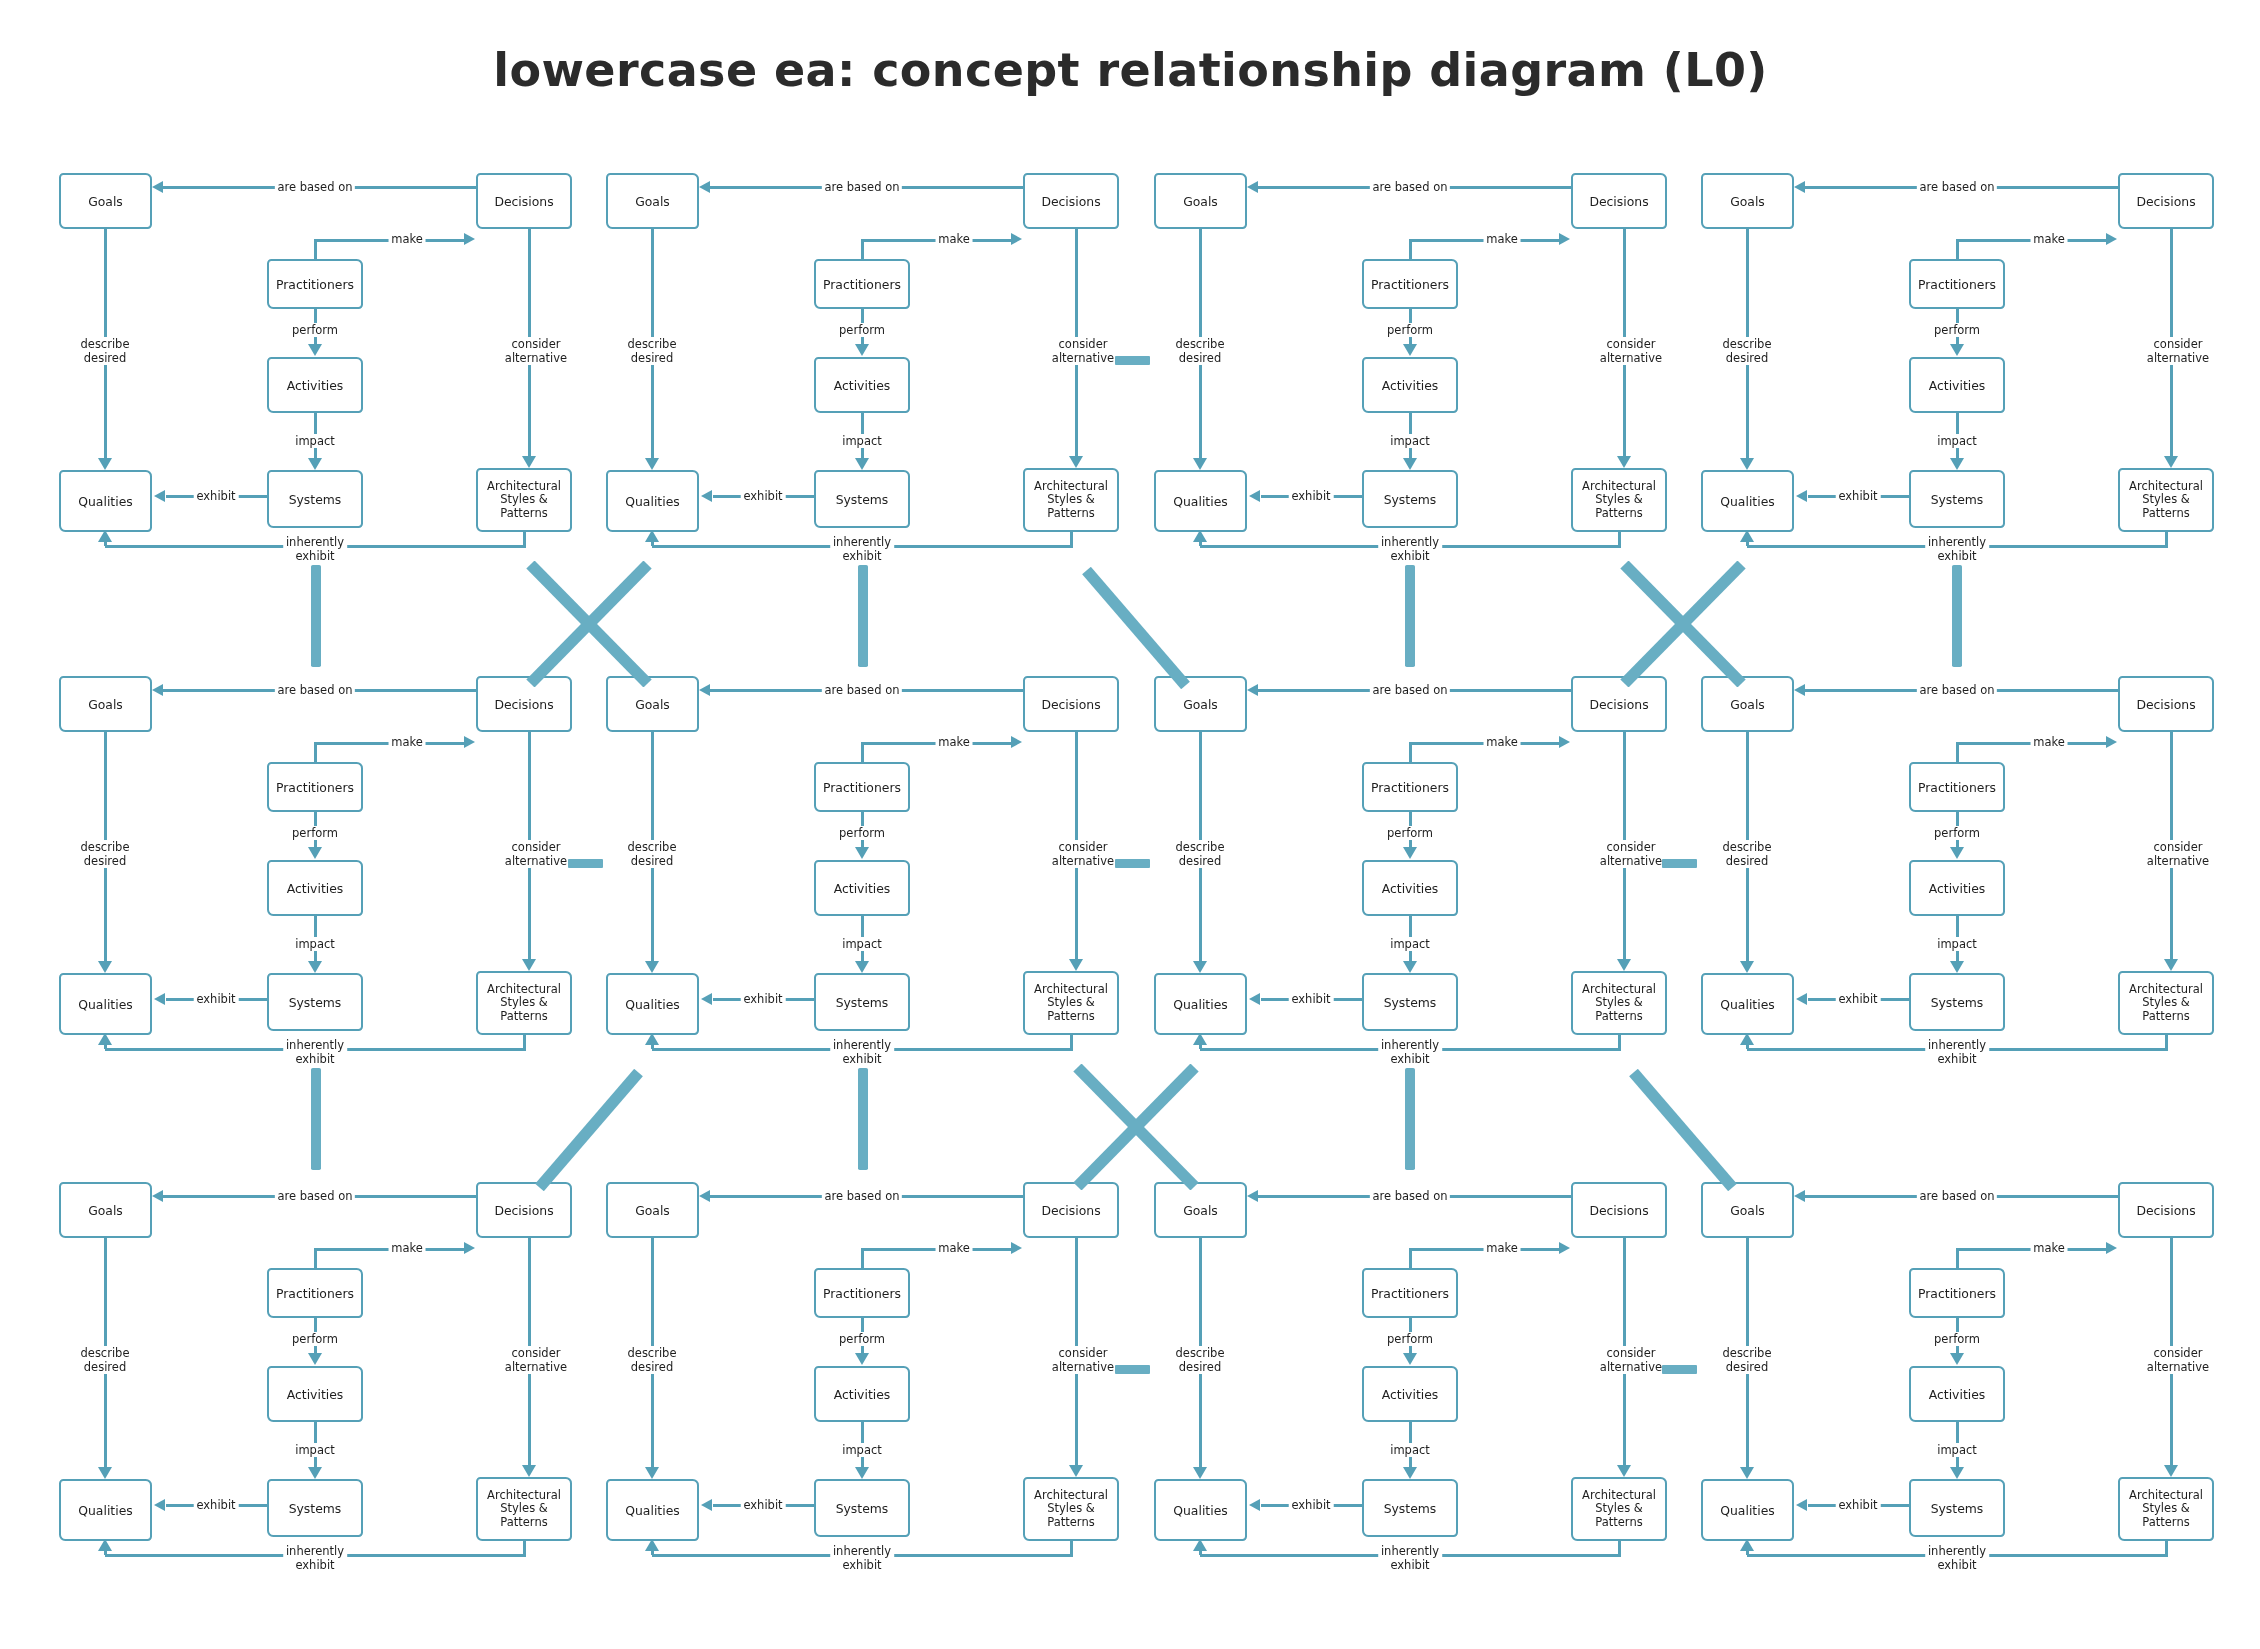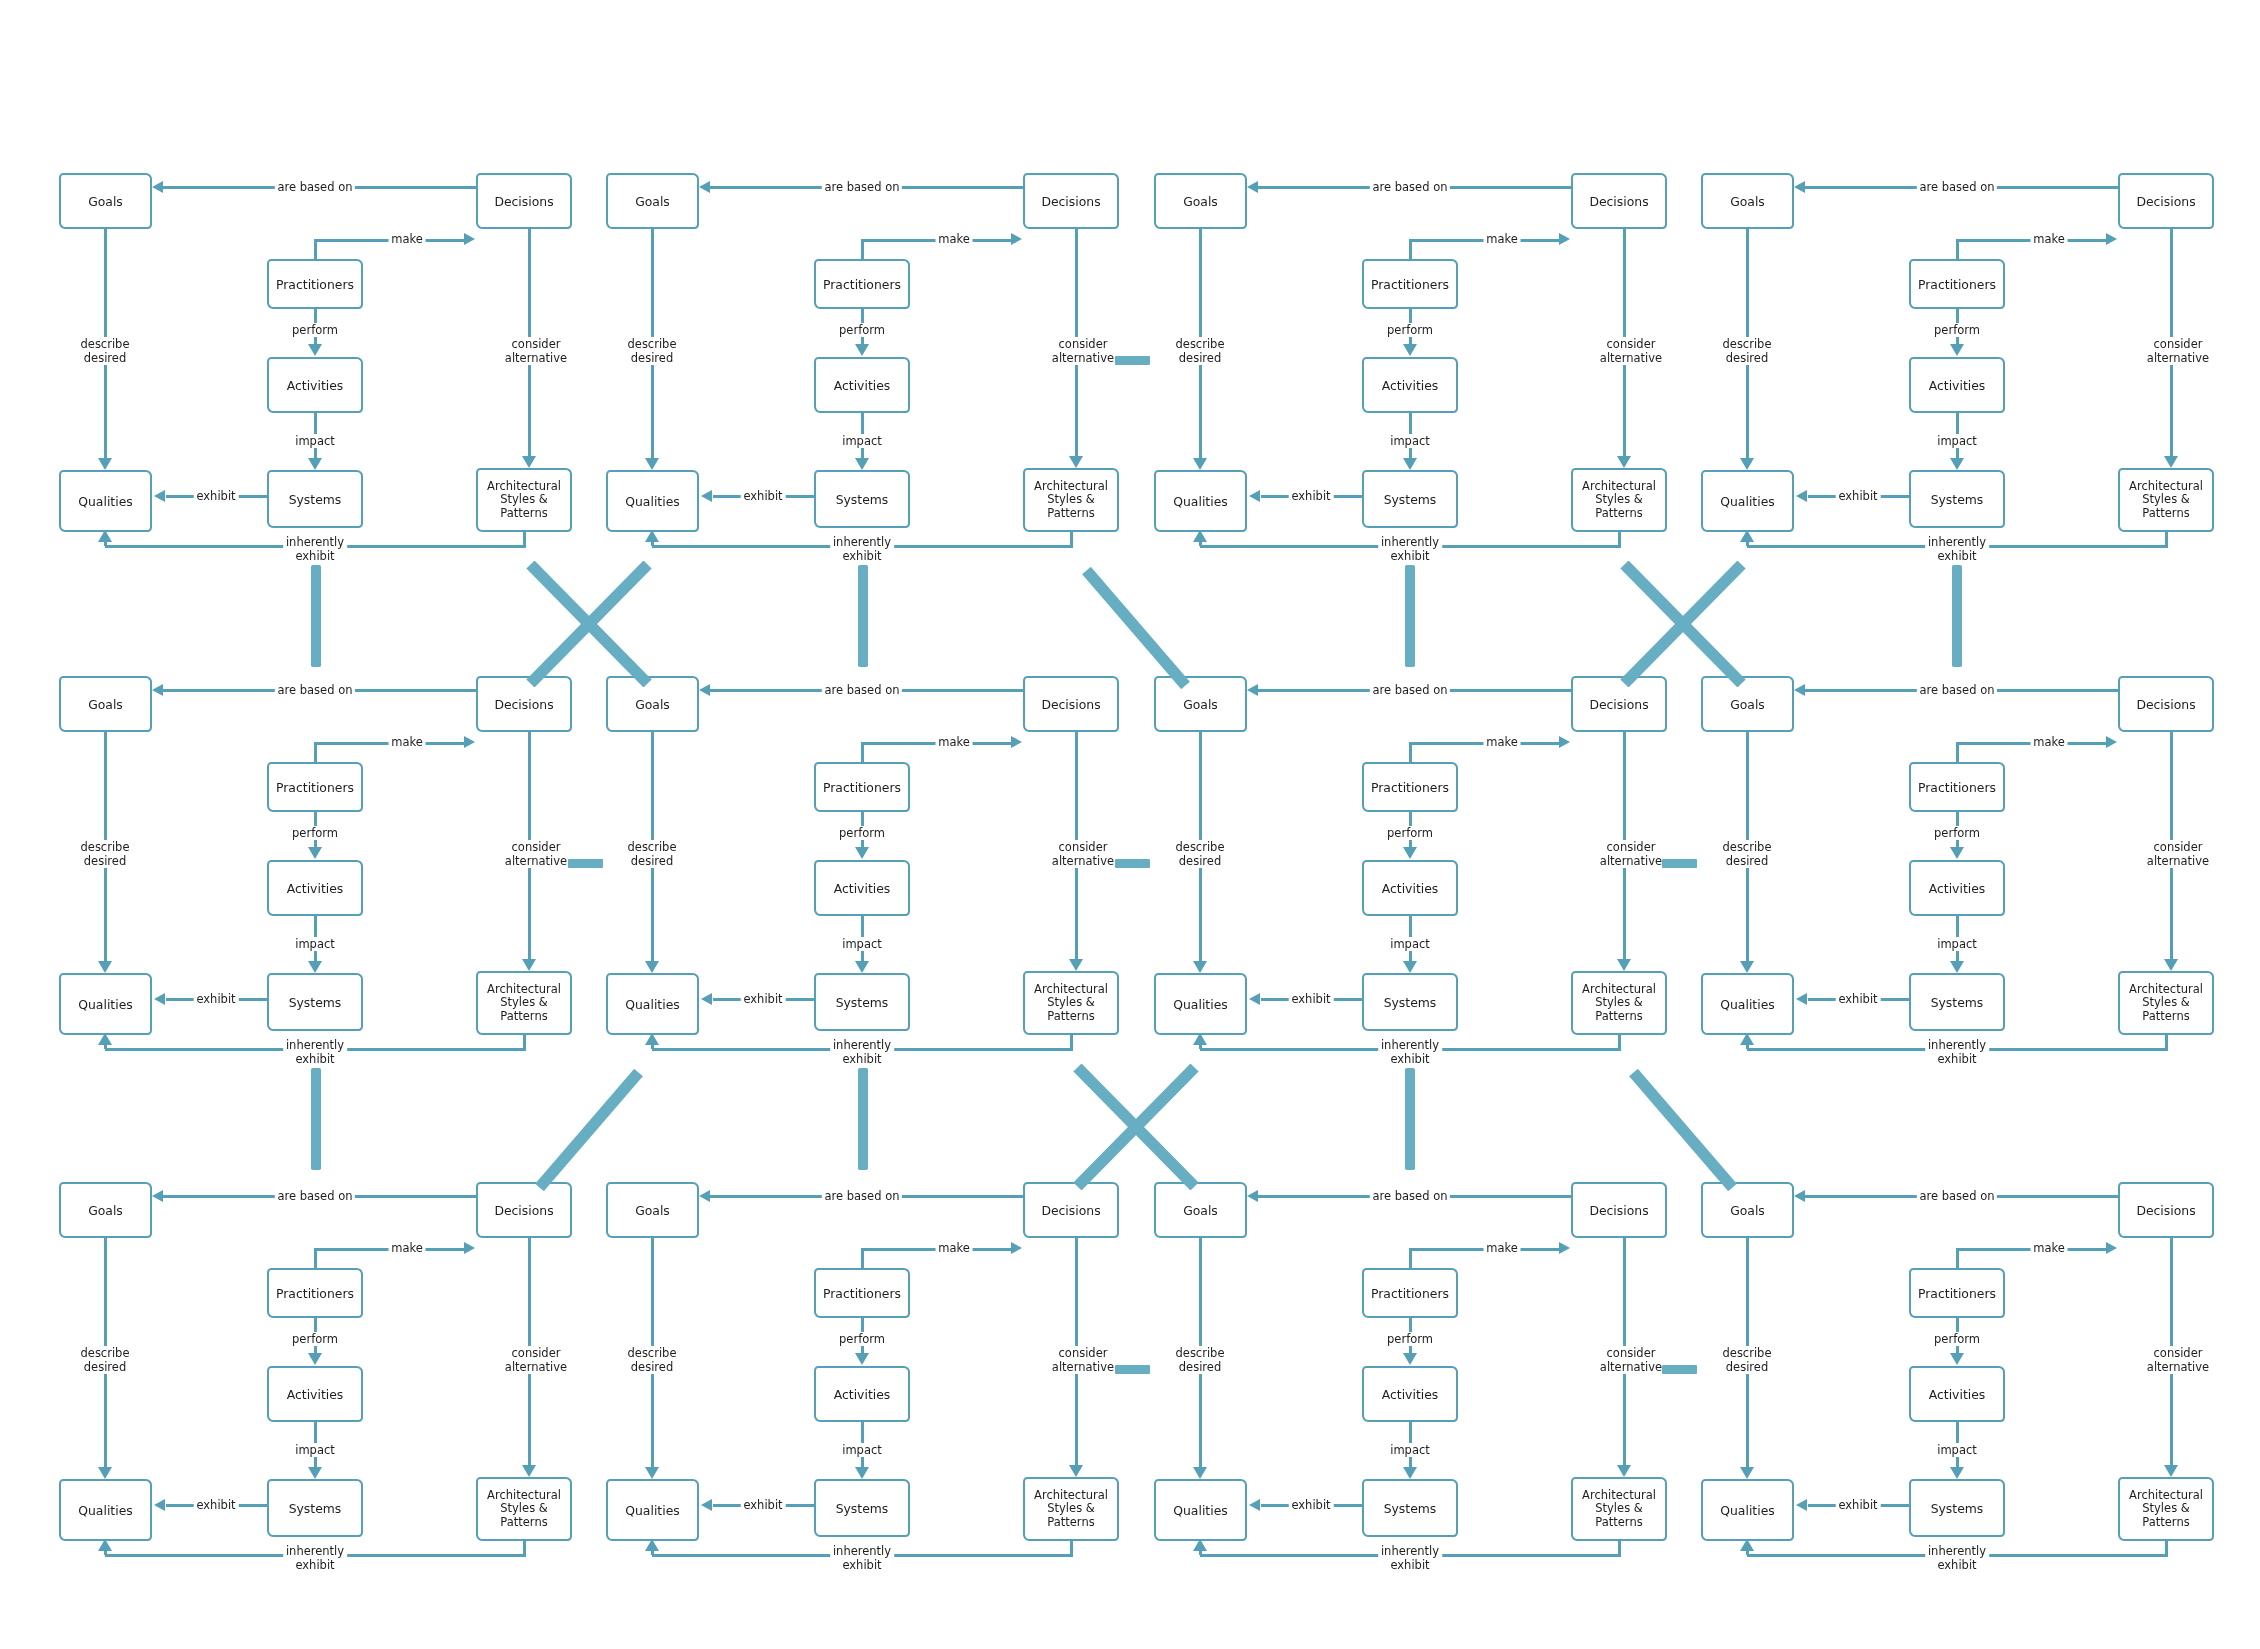--- a/index.html
+++ b/index.html
@@ -25,20 +25,21 @@
     padding:0 2.7px;font-size:11.5px;line-height:14px;text-align:center;white-space:pre-line;
   }
   .bar{position:absolute;width:9.8px;height:102px;background:var(--conn);border-radius:1.8px;}
   .dash{position:absolute;width:35px;height:8.9px;background:var(--conn);border-radius:0.9px;}
   .connsvg{position:absolute;}
 </style>
 </head>
 <body>
 
 <div id="canvas" style="--stroke: #55a0b7; --conn: #68aec3; color: rgb(30, 30, 30);">
+  <div class="title">lowercase ea: concept relationship diagram (L0)</div>
 <div class="cell" style="left: 59px; top: 173px; width: 512px; height: 390px;">
       <div class="ln" style="left: 103px; top: 13.3px; width: 314px; height: 2.7px;"></div>
       <div class="ln" style="left: 255px; top: 66px; width: 2.7px; height: 21px;"></div>
       <div class="ln" style="left: 255px; top: 66px; width: 153px; height: 2.7px;"></div>
       <div class="ln" style="left: 255px; top: 136px; width: 2.7px; height: 36px;"></div>
       <div class="ln" style="left: 255px; top: 239px; width: 2.7px; height: 46px;"></div>
       <div class="ln" style="left: 107px; top: 322px; width: 101px; height: 2.7px;"></div>
       <div class="ln" style="left: 45px; top: 56px; width: 2.7px; height: 231px;"></div>
       <div class="ln" style="left: 469px; top: 56px; width: 2.7px; height: 229px;"></div>
       <div class="ln" style="left: 464px; top: 359px; width: 2.7px; height: 16px;"></div>

